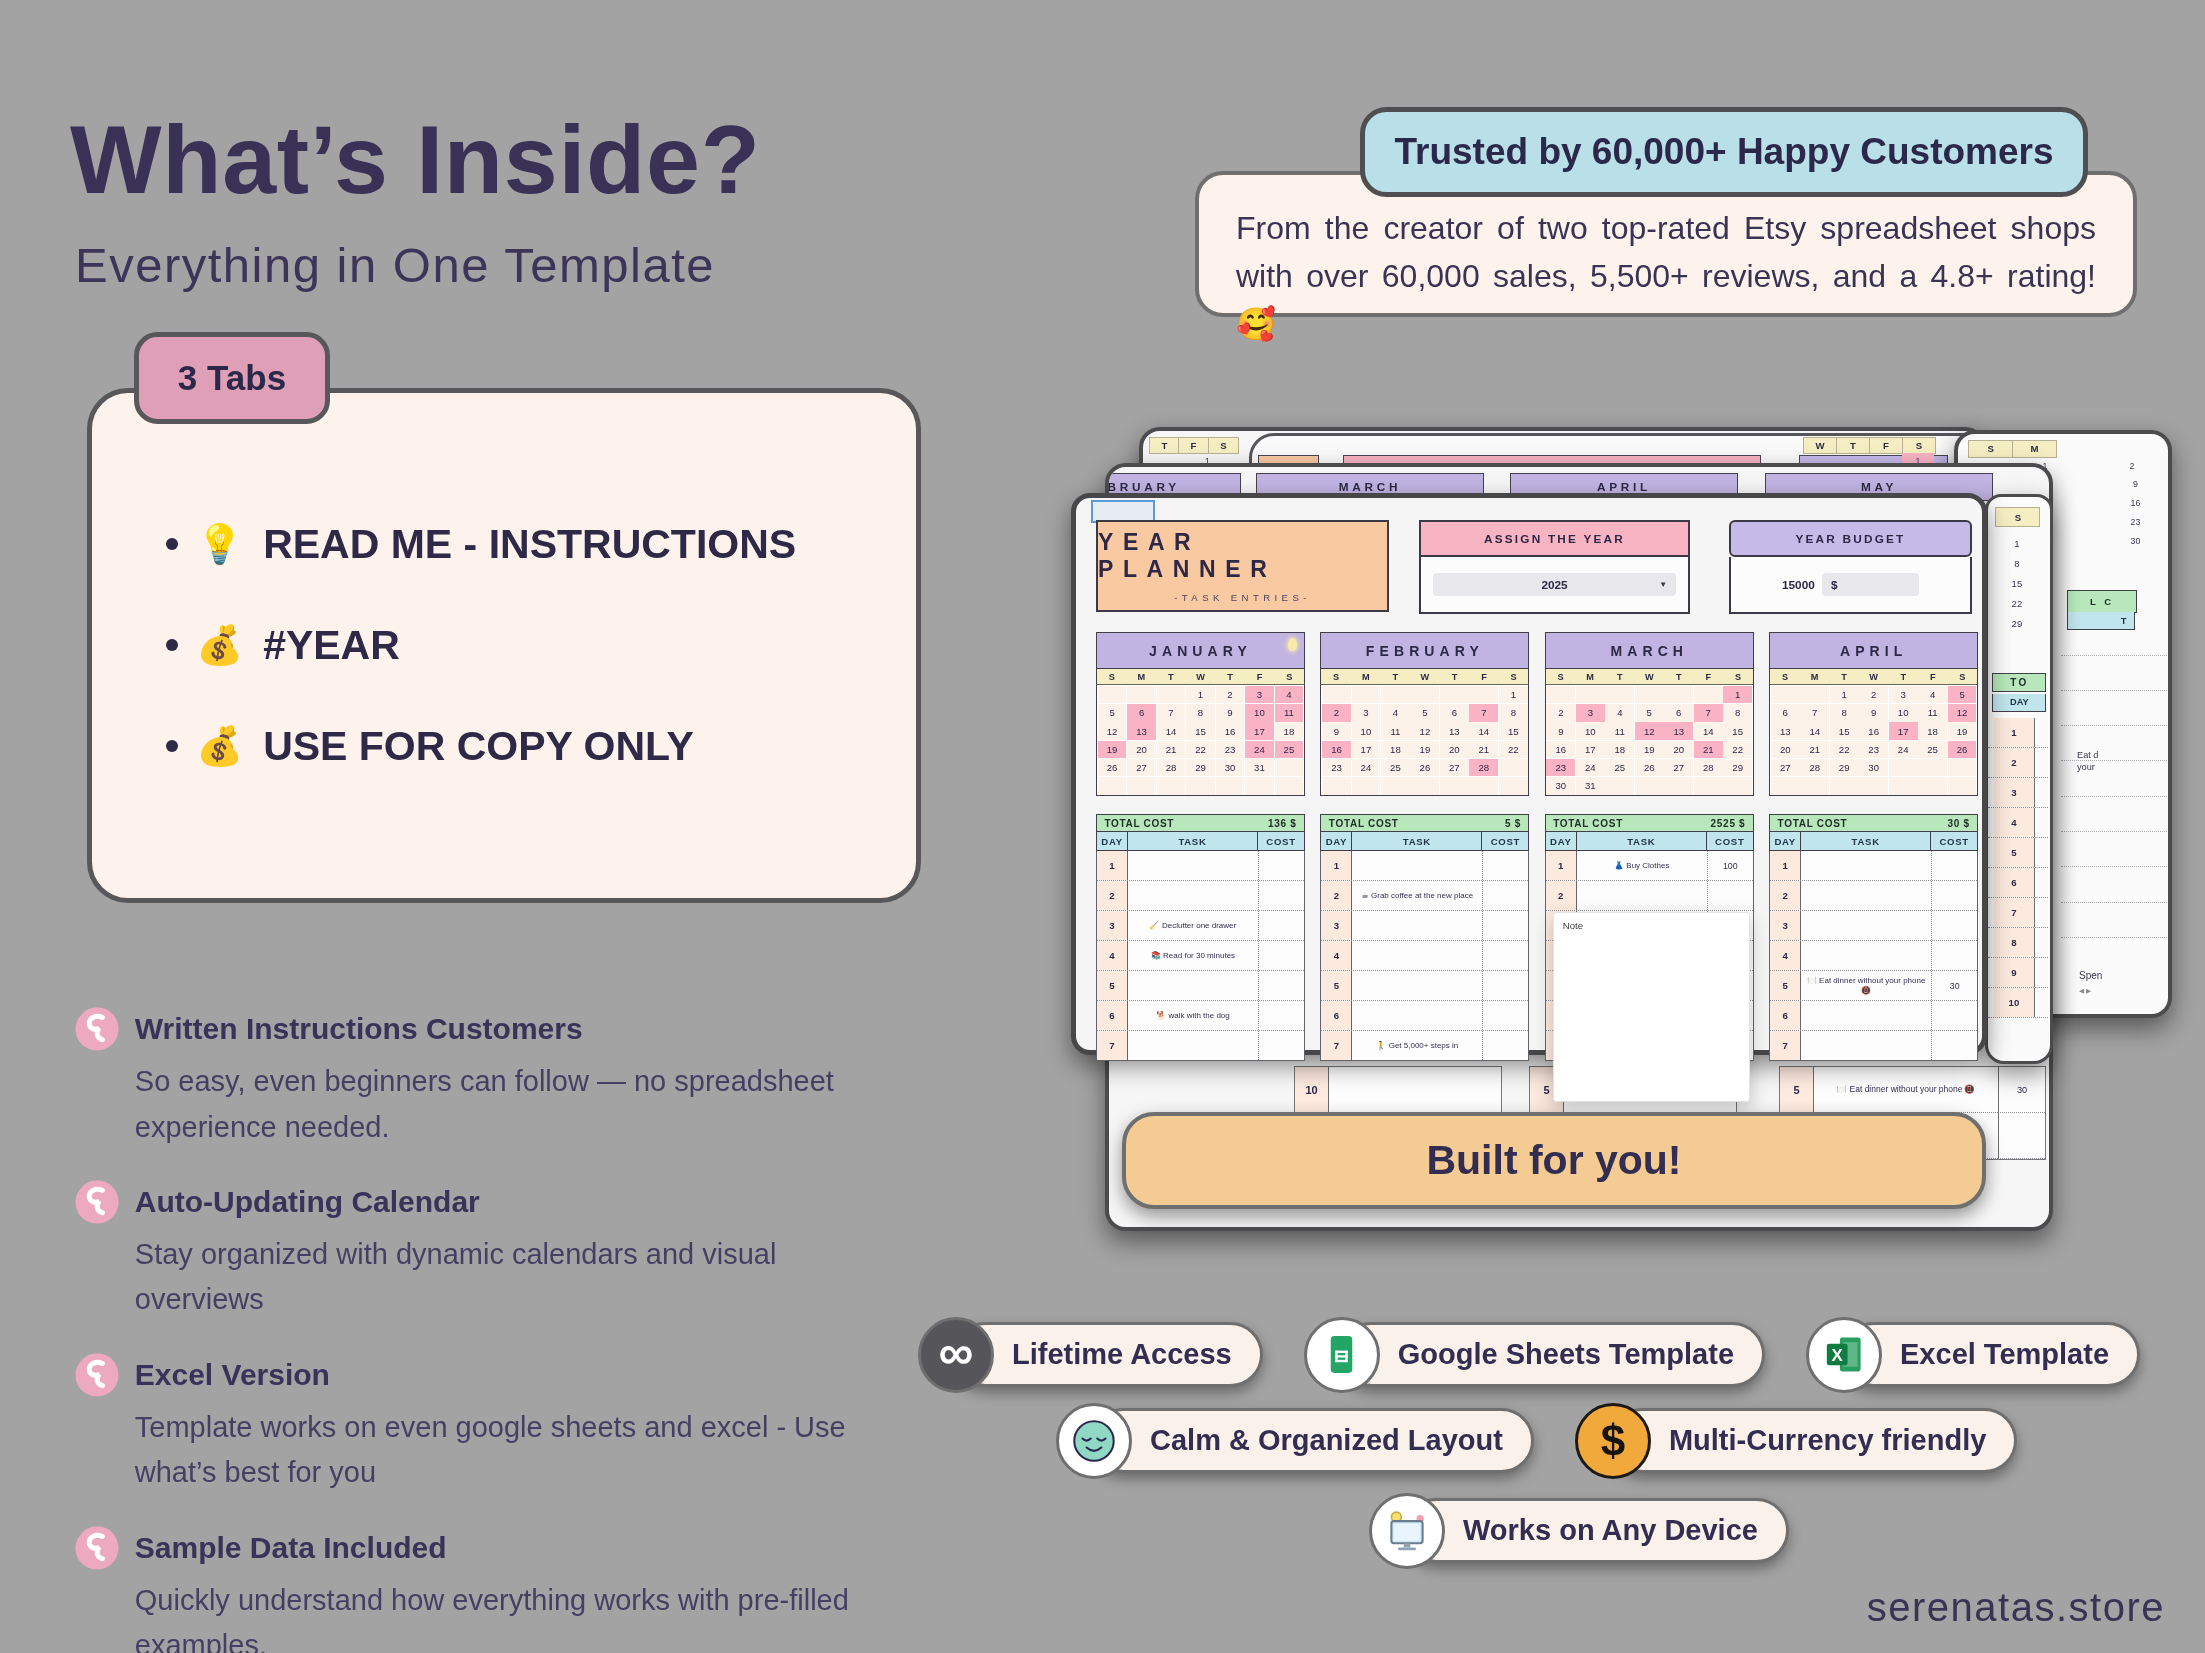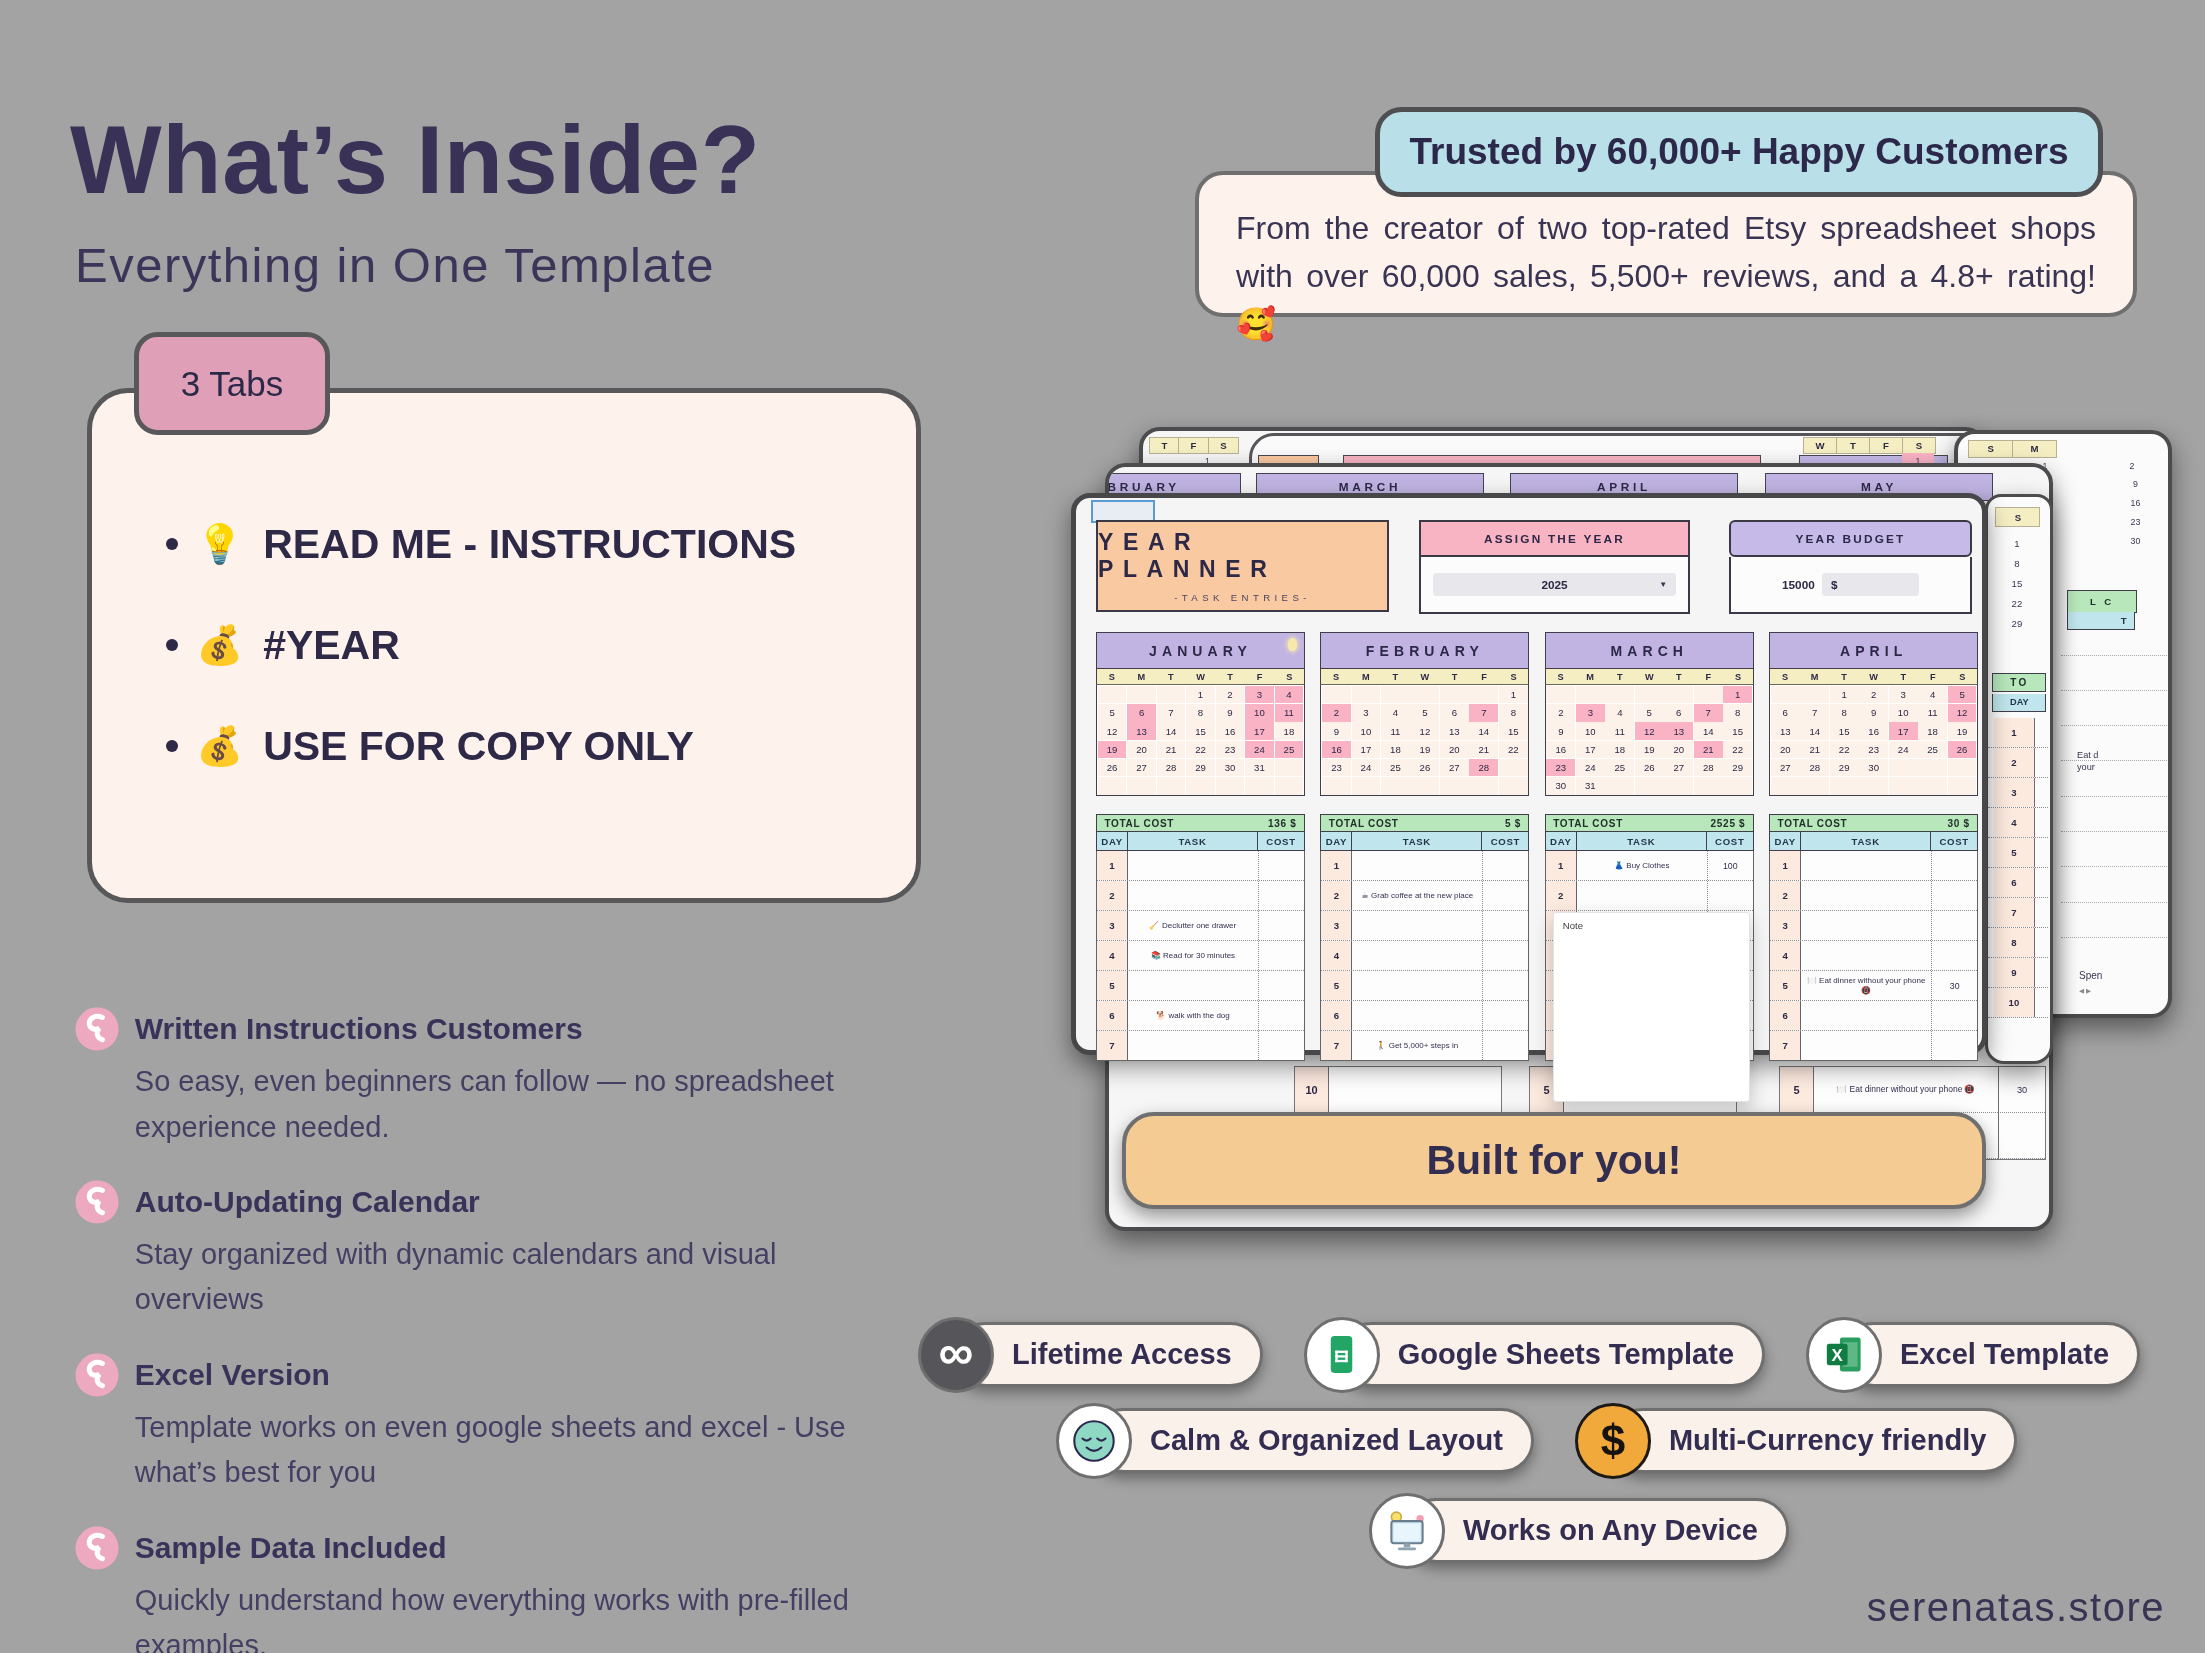--- a/index.html
+++ b/index.html
@@ -13,29 +13,29 @@
               letter-spacing:1.5px;color:#3c3559;}
 
   
   .trusted-card{position:absolute;left:1195px;top:171px;width:942px;height:146px;
       background:#fdf3ec;border:4.4px solid #6f6f6f;border-radius:28px;box-sizing:border-box;}
   .trusted-card p{margin:29px 37px 0 37px;font-size:32px;line-height:1.5;color:#3a3454;
       text-align:justify;}
   .trusted-badge{position:absolute;left:1360px;top:107px;width:728px;height:90px;
       background:#b9dfe9;border:5.1px solid #4f4f52;border-radius:26.5px;box-sizing:border-box;
       display:flex;align-items:center;justify-content:center;font-size:37px;font-weight:bold;
-      color:#2c2849;margin-left:15px;}
+      color:#2c2849;}
 
   
   .tabs-card{position:absolute;left:87px;top:376px;width:834px;height:515px;
       background:#fdf3ec;border:5.1px solid #58585a;border-radius:41px;box-sizing:border-box;
       display:flex;flex-direction:column;justify-content:center;gap:54px;padding-left:74px;}
-  .tabs-badge{position:absolute;left:134px;top:332px;width:196px;height:103px;
+  .tabs-badge{position:absolute;left:134px;top:332px;width:196px;height:92px;
       background:#dfa0b7;border:5.1px solid #58585a;border-radius:23.5px;box-sizing:border-box;
-      display:flex;align-items:center;justify-content:center;font-size:35px;font-weight:normal;
+      display:flex;align-items:center;justify-content:center;font-size:35px;font-weight:bold;
       color:#2c2849;z-index:3;}
   .tab-item{list-style:none;display:flex;align-items:center;gap:19px;font-size:41px;
       font-weight:600;color:#2d2947;}
   .tab-item .dot{width:11.8px;height:11.8px;border-radius:50%;background:#2d2947;flex:none;}
   .tab-item .t-ico{font-size:38px;}
 
   
   .features{position:absolute;left:74px;top:1006px;width:912px;display:flex;
       flex-direction:column;gap:29px;}
   .feature{display:grid;grid-template-columns:49px 1fr;column-gap:11.8px;}

